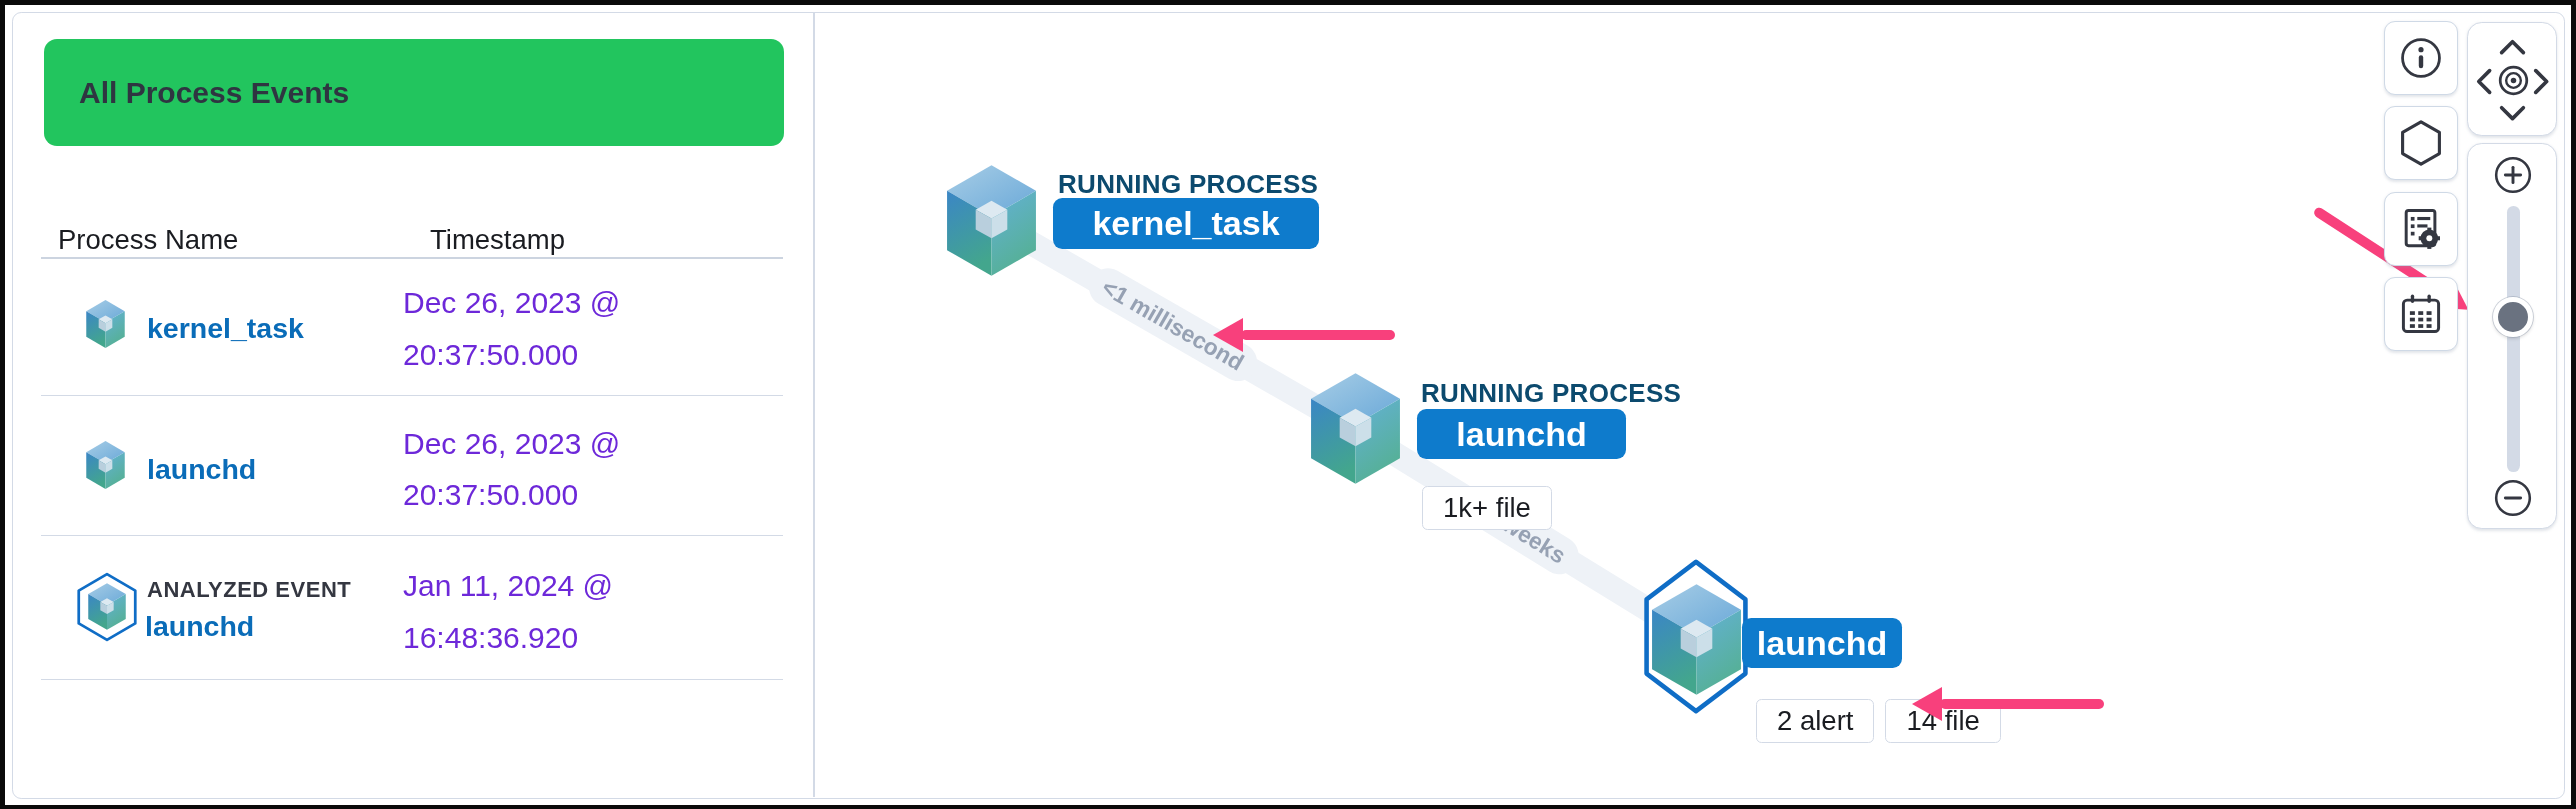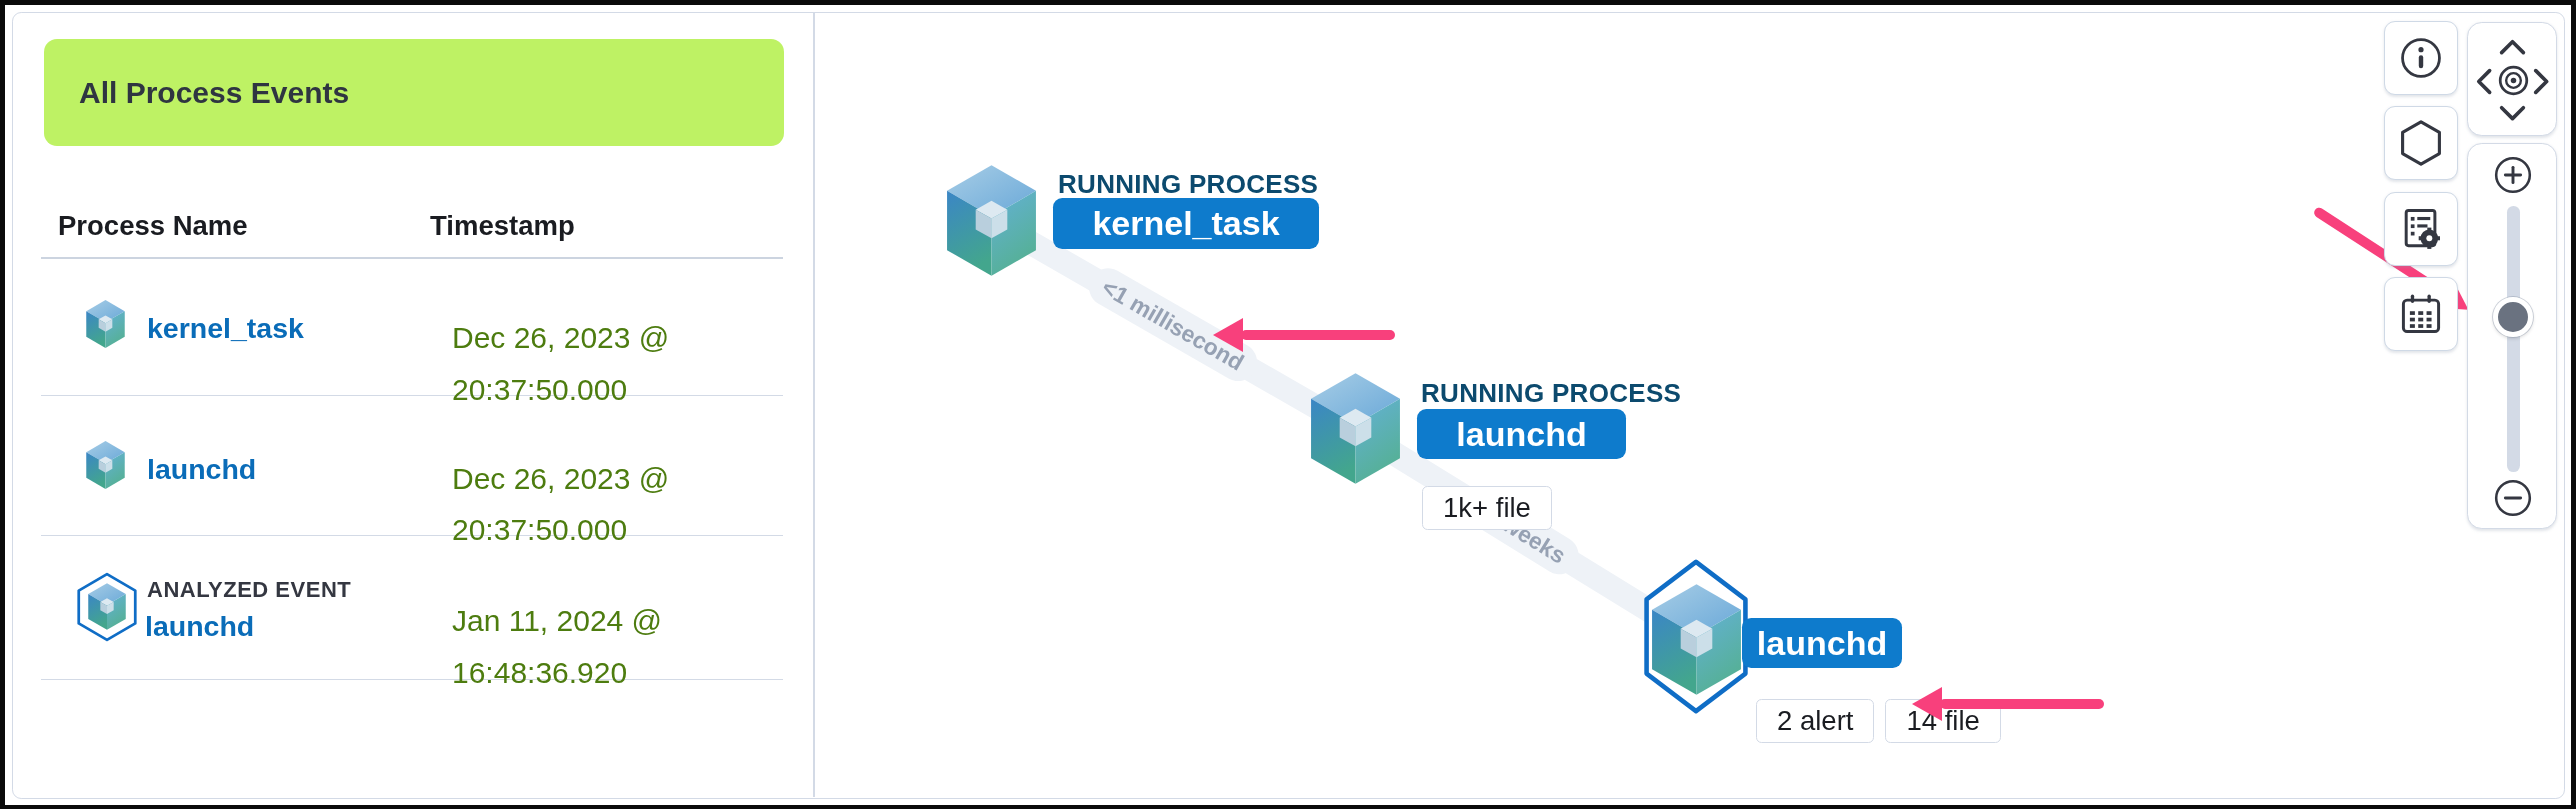--- a/index.html
+++ b/index.html
@@ -3,28 +3,28 @@
 <meta charset="utf-8">
 <style>
   * { margin:0; padding:0; box-sizing:border-box; }
   html,body { width:2576px; height:810px; background:#fff; font-family:"Liberation Sans", sans-serif; }
   .canvas { position:relative; width:2576px; height:810px; background:#fff; overflow:hidden; }
   .outer-frame { position:absolute; inset:0; border:5.5px solid #0a0a0a; z-index:40; pointer-events:none; }
   .app-frame { position:absolute; left:12px; top:12px; width:2553px; height:787px; border:1.8px solid #d3dae6; border-radius:9.2px; z-index:0; }
   .v-divider { position:absolute; left:813px; top:13px; width:1.8px; height:784px; background:#d3dae6; }
 
   
-  .panel-header { position:absolute; left:44px; top:39px; width:740px; height:107px; background:#bef264; border-radius:13px; display:flex; align-items:center; padding-left:35px; }
+  .panel-header { position:absolute; left:44px; top:39px; width:740px; height:107px; background:#22c55e; border-radius:13px; display:flex; align-items:center; padding-left:35px; }
   .panel-title { font-size:30px; font-weight:600; color:#2f3541; }
-  .col-header { position:absolute; top:210px; font-size:27.5px; font-weight:700; color:#1a1c21; }
+  .col-header { position:absolute; top:224px; font-size:27.5px; font-weight:400; color:#1a1c21; }
   .col-name { left:58px; } .col-ts { left:430px; }
   .rule { position:absolute; left:41px; width:742px; background:#ccd4e0; height:1.8px; }
   .rule-light { height:1.4px; background:#d3dae6; }
   .proc-link { position:absolute; font-size:28.5px; font-weight:600; color:#0a6cb8; cursor:pointer; }
-  .ts-line { position:absolute; left:452px; font-size:30px; color:#4d7c0f;margin-top:35px; }
+  .ts-line { position:absolute; left:403px; font-size:30px; color:#6d28d9; }
   .row-badge { position:absolute; font-size:22px; font-weight:700; letter-spacing:0.5px; color:#343741; }
 
   
   .edge { position:absolute; height:24px; background:#eef2f7; border-radius:12px; transform-origin:0 50%; display:flex; align-items:center; justify-content:center; z-index:1; }
   .edge-label { font-size:23px; font-weight:700; color:#96a1b3; background:#eef2f7; padding:5.5px 14.7px; border-radius:20px; white-space:nowrap; }
   .cube { position:absolute; z-index:3; cursor:pointer; }
   .hexwrap { position:absolute; z-index:2; }
   .node-type { position:absolute; font-size:26px; font-weight:700; color:#0c4a6e; letter-spacing:0.3px; white-space:nowrap; z-index:4; }
   .node-btn { position:absolute; background:#0e7bcc; border:none; border-radius:9.2px; color:#fff; font-size:34px; font-weight:700; font-family:"Liberation Sans",sans-serif; display:flex; align-items:center; justify-content:center; z-index:4; cursor:pointer; }
   .pill { display:inline-flex; align-items:center; justify-content:center; height:44px; padding:8px 20px; background:#fff; border:1.8px solid #d3dae6; border-radius:5.5px; font-size:27.5px; color:#1a1c21; cursor:pointer; }

